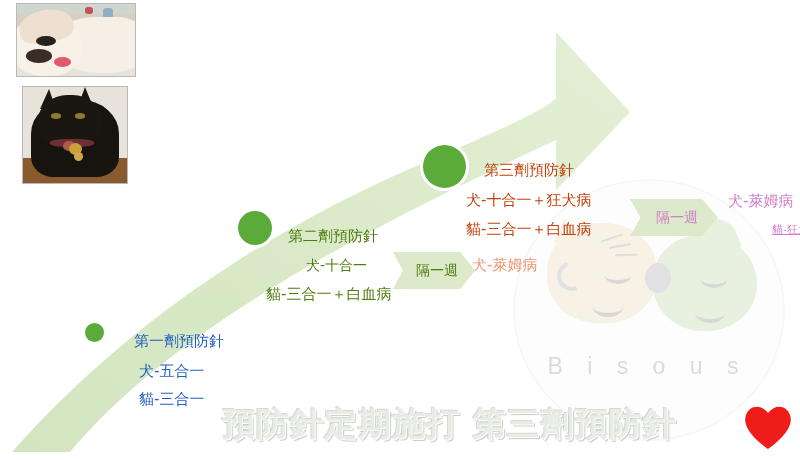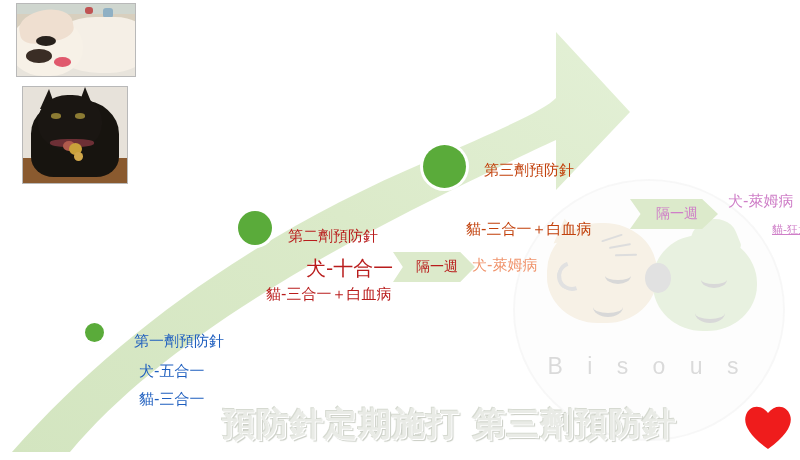--- a/index.html
+++ b/index.html
@@ -69,47 +69,47 @@
   .dot{position:absolute;border-radius:50%;background:#5aab3a;
        box-shadow:0 0 0 3px #ffffff, 0 1px 3px rgba(0,0,0,.18);}
   #dot-1{left:85px;top:323px;width:19px;height:19px;}
   #dot-2{left:238px;top:211px;width:34px;height:34px;}
   #dot-3{left:423px;top:145px;width:43px;height:43px;}
 
   
   .tl{position:absolute;white-space:nowrap;font-family:"DejaVu Sans","Liberation Sans",sans-serif;
       line-height:1.0;}
   .blue{color:#1f5fbf;}
-  .orange{color:#b91c1c;}
+  .orange{color:#4d7c0f;}
   .orange-lite{color:#f0956e;}
   .purple{color:#c2410c;}
   .purple-lite{color:#cf7fc8;}
   .u-red{color:#e02020;text-decoration:underline;text-decoration-color:#e02020;text-underline-offset:3px;}
 
   #hdr-dog{left:176px;top:33px;font-size:18px;}
   #hdr-cat{left:167px;top:112px;font-size:17px;}
 
   #g1-title{left:134px;top:334px;font-size:15px;}
   #g1-dog{left:139px;top:364px;font-size:15px;}
   #g1-cat{left:139px;top:392px;font-size:15px;}
 
   #g2-title{left:288px;top:229px;font-size:15px;}
-  #g2-dog{left:306px;top:258px;font-size:20px;}
+  #g2-dog{left:306px;top:258px;font-size:14px;}
   #g2-cat{left:266px;top:287px;font-size:15px;}
   #g2-next{left:472px;top:258px;font-size:15px;}
 
   #g3-title{left:484px;top:163px;font-size:15px;}
   #g3-dog{left:466px;top:193px;font-size:15px;}
   #g3-cat{left:466px;top:222px;font-size:15px;}
 
   #g4-dog{left:728px;top:194px;font-size:15px;}
   #g4-cat{left:772px;top:224px;font-size:11px;text-decoration:underline;}
 
   
-  .chev{position:absolute;height:30px;background:#dceacb;
+  .chev{position:absolute;height:37px;background:#dceacb;
         clip-path:polygon(0 0,82% 0,100% 50%,82% 100%,0 100%,12% 50%);
         display:flex;align-items:center;justify-content:center;}
   .chev span{font-size:14px;padding-left:6px;white-space:nowrap;}
   #chev-1{left:393px;top:252px;width:82px;}
   #chev-2{left:630px;top:199px;width:88px;}
 
   
   #slogan{position:absolute;left:222px;top:402px;font-size:33px;font-weight:bold;
           color:#e9ebe6;white-space:nowrap;
           text-shadow:1px 1px 0 #ffffff, 2px 2px 1px #c9cdc4, -1px -1px 0 #d6dad1;
@@ -202,20 +202,21 @@
   <div class="tl orange" id="g2-title">第二劑預防針</div>
   <div class="tl orange" id="g2-dog">犬-十合一</div>
   <div class="tl orange" id="g2-cat">貓-三合一＋白血病</div>
   <div class="tl orange-lite" id="g2-next">犬-萊姆病</div>
 
   <div class="chev" id="chev-1">
     <span class="orange">隔一週</span>
   </div>
 
   <div class="tl purple" id="g3-title">第三劑預防針</div>
+  <div class="tl purple" id="g3-dog">犬-十合一＋狂犬病</div>
   <div class="tl purple" id="g3-cat">貓-三合一＋白血病</div>
 
   <div class="chev" id="chev-2">
     <span class="purple-lite">隔一週</span>
   </div>
 
   <div class="tl purple-lite" id="g4-dog">犬-萊姆病</div>
   <div class="tl purple-lite" id="g4-cat">貓-狂犬病</div>
 
   <div id="slogan">預防針定期施打 第三劑預防針</div>

